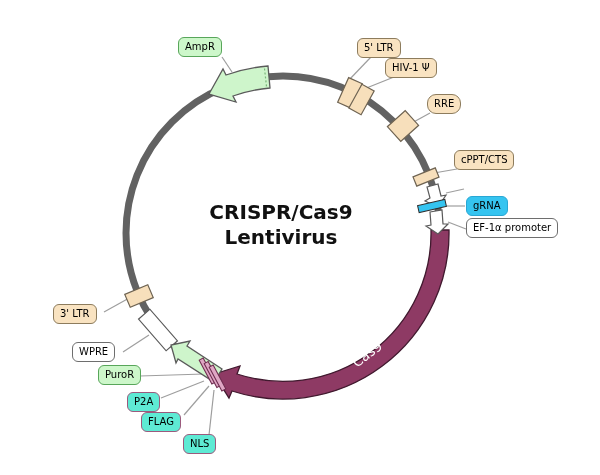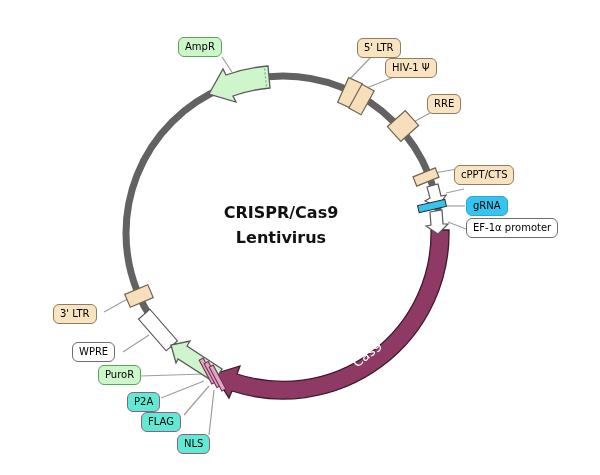--- a/index.html
+++ b/index.html
@@ -13,21 +13,21 @@
     border-radius:6px;border:1.5px solid #777;white-space:nowrap;color:#000;
     box-sizing:border-box;
   }
   .lbl-tan  {background:#F9E3C1;border-color:#8d7c5d;}
   .lbl-white{background:#ffffff;border-color:#6e6e6e;}
   .lbl-green{background:#CDF7CA;border-color:#58a65a;}
   .lbl-cyan {background:#35C4F0;border-color:#28a7d4;}
   .lbl-pink {background:#5eead4;border-color:#9b5a7d;}
   .title{
     position:absolute;left:175px;top:200px;width:212px;text-align:center;
-    font-size:16px;font-weight:bold;line-height:25px;color:#111;
+    font-size:20px;font-weight:bold;line-height:25px;color:#111;
   }
 </style>
 </head>
 <body>
 
 <div class="stage">
 
   <svg width="600" height="475" viewBox="0 0 600 475">
 
     <circle cx="283" cy="233" r="157" fill="none" stroke-width="7" stroke="#626262"></circle>
@@ -79,23 +79,23 @@
   </svg>
 
   <div class="title">
     <div>CRISPR/Cas9</div>
     <div>Lentivirus</div>
   </div>
 
   <div class="lbl lbl-green" style="left:178px;top:37px;">AmpR</div>
   <div class="lbl lbl-tan" style="left:357px;top:38px;">5' LTR</div>
   <div class="lbl lbl-tan" style="left:385px;top:58px;">HIV-1 Ψ</div>
-  <div class="lbl lbl-tan" style="left:427px;top:94px;">RRE</div>
-  <div class="lbl lbl-tan" style="left:454px;top:165px;">cPPT/CTS</div>
+  <div class="lbl lbl-tan" style="left:427px;top:94px;border-radius:9px;">RRE</div>
+  <div class="lbl lbl-tan" style="left:454px;top:150px;">cPPT/CTS</div>
   <div class="lbl lbl-cyan" style="left:466px;top:196px;">gRNA</div>
   <div class="lbl lbl-white" style="left:466px;top:218px;">EF-1α promoter</div>
   <div class="lbl lbl-tan" style="left:53px;top:304px;">3' LTR</div>
   <div class="lbl lbl-white" style="left:72px;top:342px;">WPRE</div>
   <div class="lbl lbl-green" style="left:98px;top:365px;">PuroR</div>
   <div class="lbl lbl-pink" style="left:127px;top:392px;">P2A</div>
   <div class="lbl lbl-pink" style="left:141px;top:412px;">FLAG</div>
-  <div class="lbl lbl-pink" style="left:177px;top:434px;">NLS</div>
+  <div class="lbl lbl-pink" style="left:183px;top:434px;">NLS</div>
 </div>
 
 </body></html>

